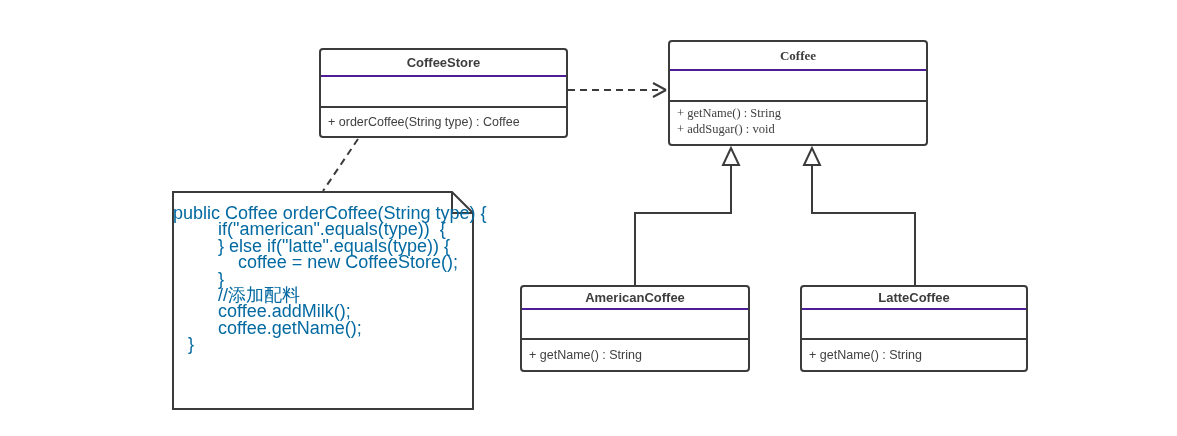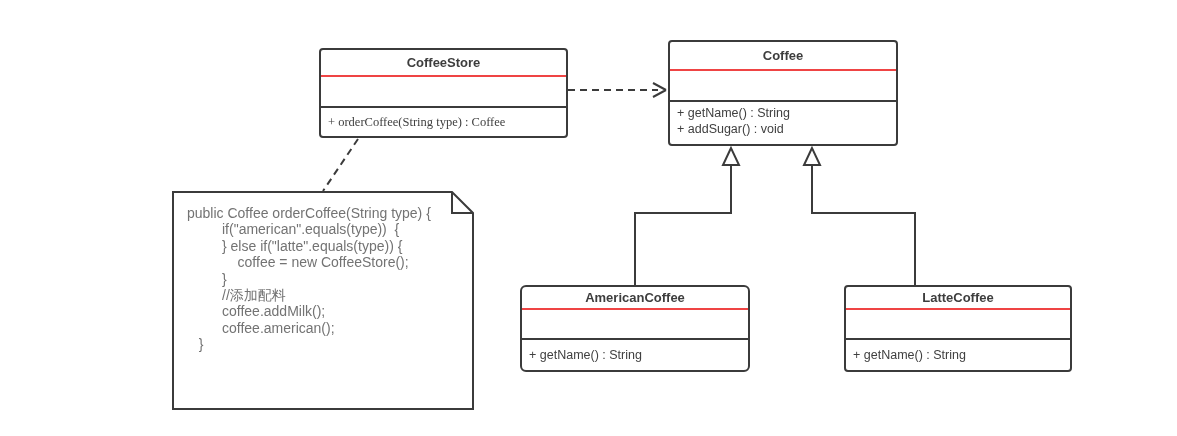--- a/index.html
+++ b/index.html
@@ -8,32 +8,32 @@
     font-family:"Liberation Sans",sans-serif;color:#404040;overflow:hidden;
   }
   .connectors{position:absolute;left:0;top:0;width:1177px;height:436px;}
   .uml-class{
     position:absolute;background:#ffffff;border:2px solid #3b3b3b;
     border-radius:4px;box-sizing:border-box;
   }
   .uml-row-title{
     display:flex;align-items:center;justify-content:center;
     font-weight:bold;font-size:13px;color:#3d3d3d;
-    border-bottom:2px solid #ef4444;box-sizing:border-box;
+    border-bottom:2px solid #4c1d95;box-sizing:border-box;
   }
   .uml-row-fields{border-bottom:2px solid #3b3b3b;box-sizing:border-box;}
   .uml-row-methods{
     font-size:12.5px;color:#404040;padding-left:7px;overflow:hidden;box-sizing:border-box;
   }
   .uml-row-methods.centered{display:flex;flex-direction:column;justify-content:center;}
   .uml-row-methods.list{padding-top:4px;line-height:15.5px;}
   .method-line{white-space:pre;}
   .note-text{
-    position:absolute;left:187px;top:205px;width:282px;
-    font-size:14px;line-height:16.4px;color:#737373;
+    position:absolute;left:173px;top:205px;width:282px;
+    font-size:18px;line-height:16.4px;color:#0369a1;
   }
   .note-text div{white-space:pre;}
 </style>
 </head>
 <body>
 
 <div class="canvas">
 
   <svg class="connectors" width="1177" height="436" viewBox="0 0 1177 436" stroke="#3b3b3b" stroke-width="2" fill="none">
 
@@ -58,55 +58,55 @@
 
     <g>
       <path d="M173,192 L452,192 L473,213 L473,409 L173,409 Z" fill="#ffffff"></path>
       <path d="M452,192 L452,213 L473,213"></path>
     </g>
   </svg>
 
   <div class="uml-class" style="left:319px;top:48px;width:249px;height:90px;">
     <div class="uml-row-title" style="height:27px;">CoffeeStore</div>
     <div class="uml-row-fields" style="height:31px;"></div>
-    <div class="uml-row-methods centered" style="height:28px;font-family:Liberation Serif, serif;">
+    <div class="uml-row-methods centered" style="height:28px;">
       <div class="method-line">+ orderCoffee(String type) : Coffee</div>
     </div>
   </div>
 
-  <div class="uml-class" style="left:668px;top:40px;width:230px;height:106px;">
+  <div class="uml-class" style="left:668px;top:40px;width:260px;height:106px;font-family:Liberation Serif, serif;">
     <div class="uml-row-title" style="height:29px;">Coffee</div>
     <div class="uml-row-fields" style="height:31px;"></div>
     <div class="uml-row-methods list" style="height:42px;">
       <div class="method-line">+ getName() : String</div>
       <div class="method-line">+ addSugar() : void</div>
     </div>
   </div>
 
-  <div class="uml-class" style="left:520px;top:285px;width:230px;height:87px;border-radius:6px;">
+  <div class="uml-class" style="left:520px;top:285px;width:230px;height:87px;">
     <div class="uml-row-title" style="height:23px;">AmericanCoffee</div>
     <div class="uml-row-fields" style="height:30px;"></div>
     <div class="uml-row-methods centered" style="height:30px;">
       <div class="method-line">+ getName() : String</div>
     </div>
   </div>
 
-  <div class="uml-class" style="left:844px;top:285px;width:228px;height:87px;">
+  <div class="uml-class" style="left:800px;top:285px;width:228px;height:87px;">
     <div class="uml-row-title" style="height:23px;">LatteCoffee</div>
     <div class="uml-row-fields" style="height:30px;"></div>
     <div class="uml-row-methods centered" style="height:30px;">
       <div class="method-line">+ getName() : String</div>
     </div>
   </div>
 
   <div class="note-text">
     <div>public Coffee orderCoffee(String type) {</div>
     <div>         if("american".equals(type))  {</div>
     <div>         } else if("latte".equals(type)) {</div>
     <div>             coffee = new CoffeeStore();</div>
     <div>         }</div>
     <div>         //添加配料</div>
     <div>         coffee.addMilk();</div>
-    <div>         coffee.american();</div>
+    <div>         coffee.getName();</div>
     <div>   }</div>
   </div>
 
 </div>
 
 </body></html>

